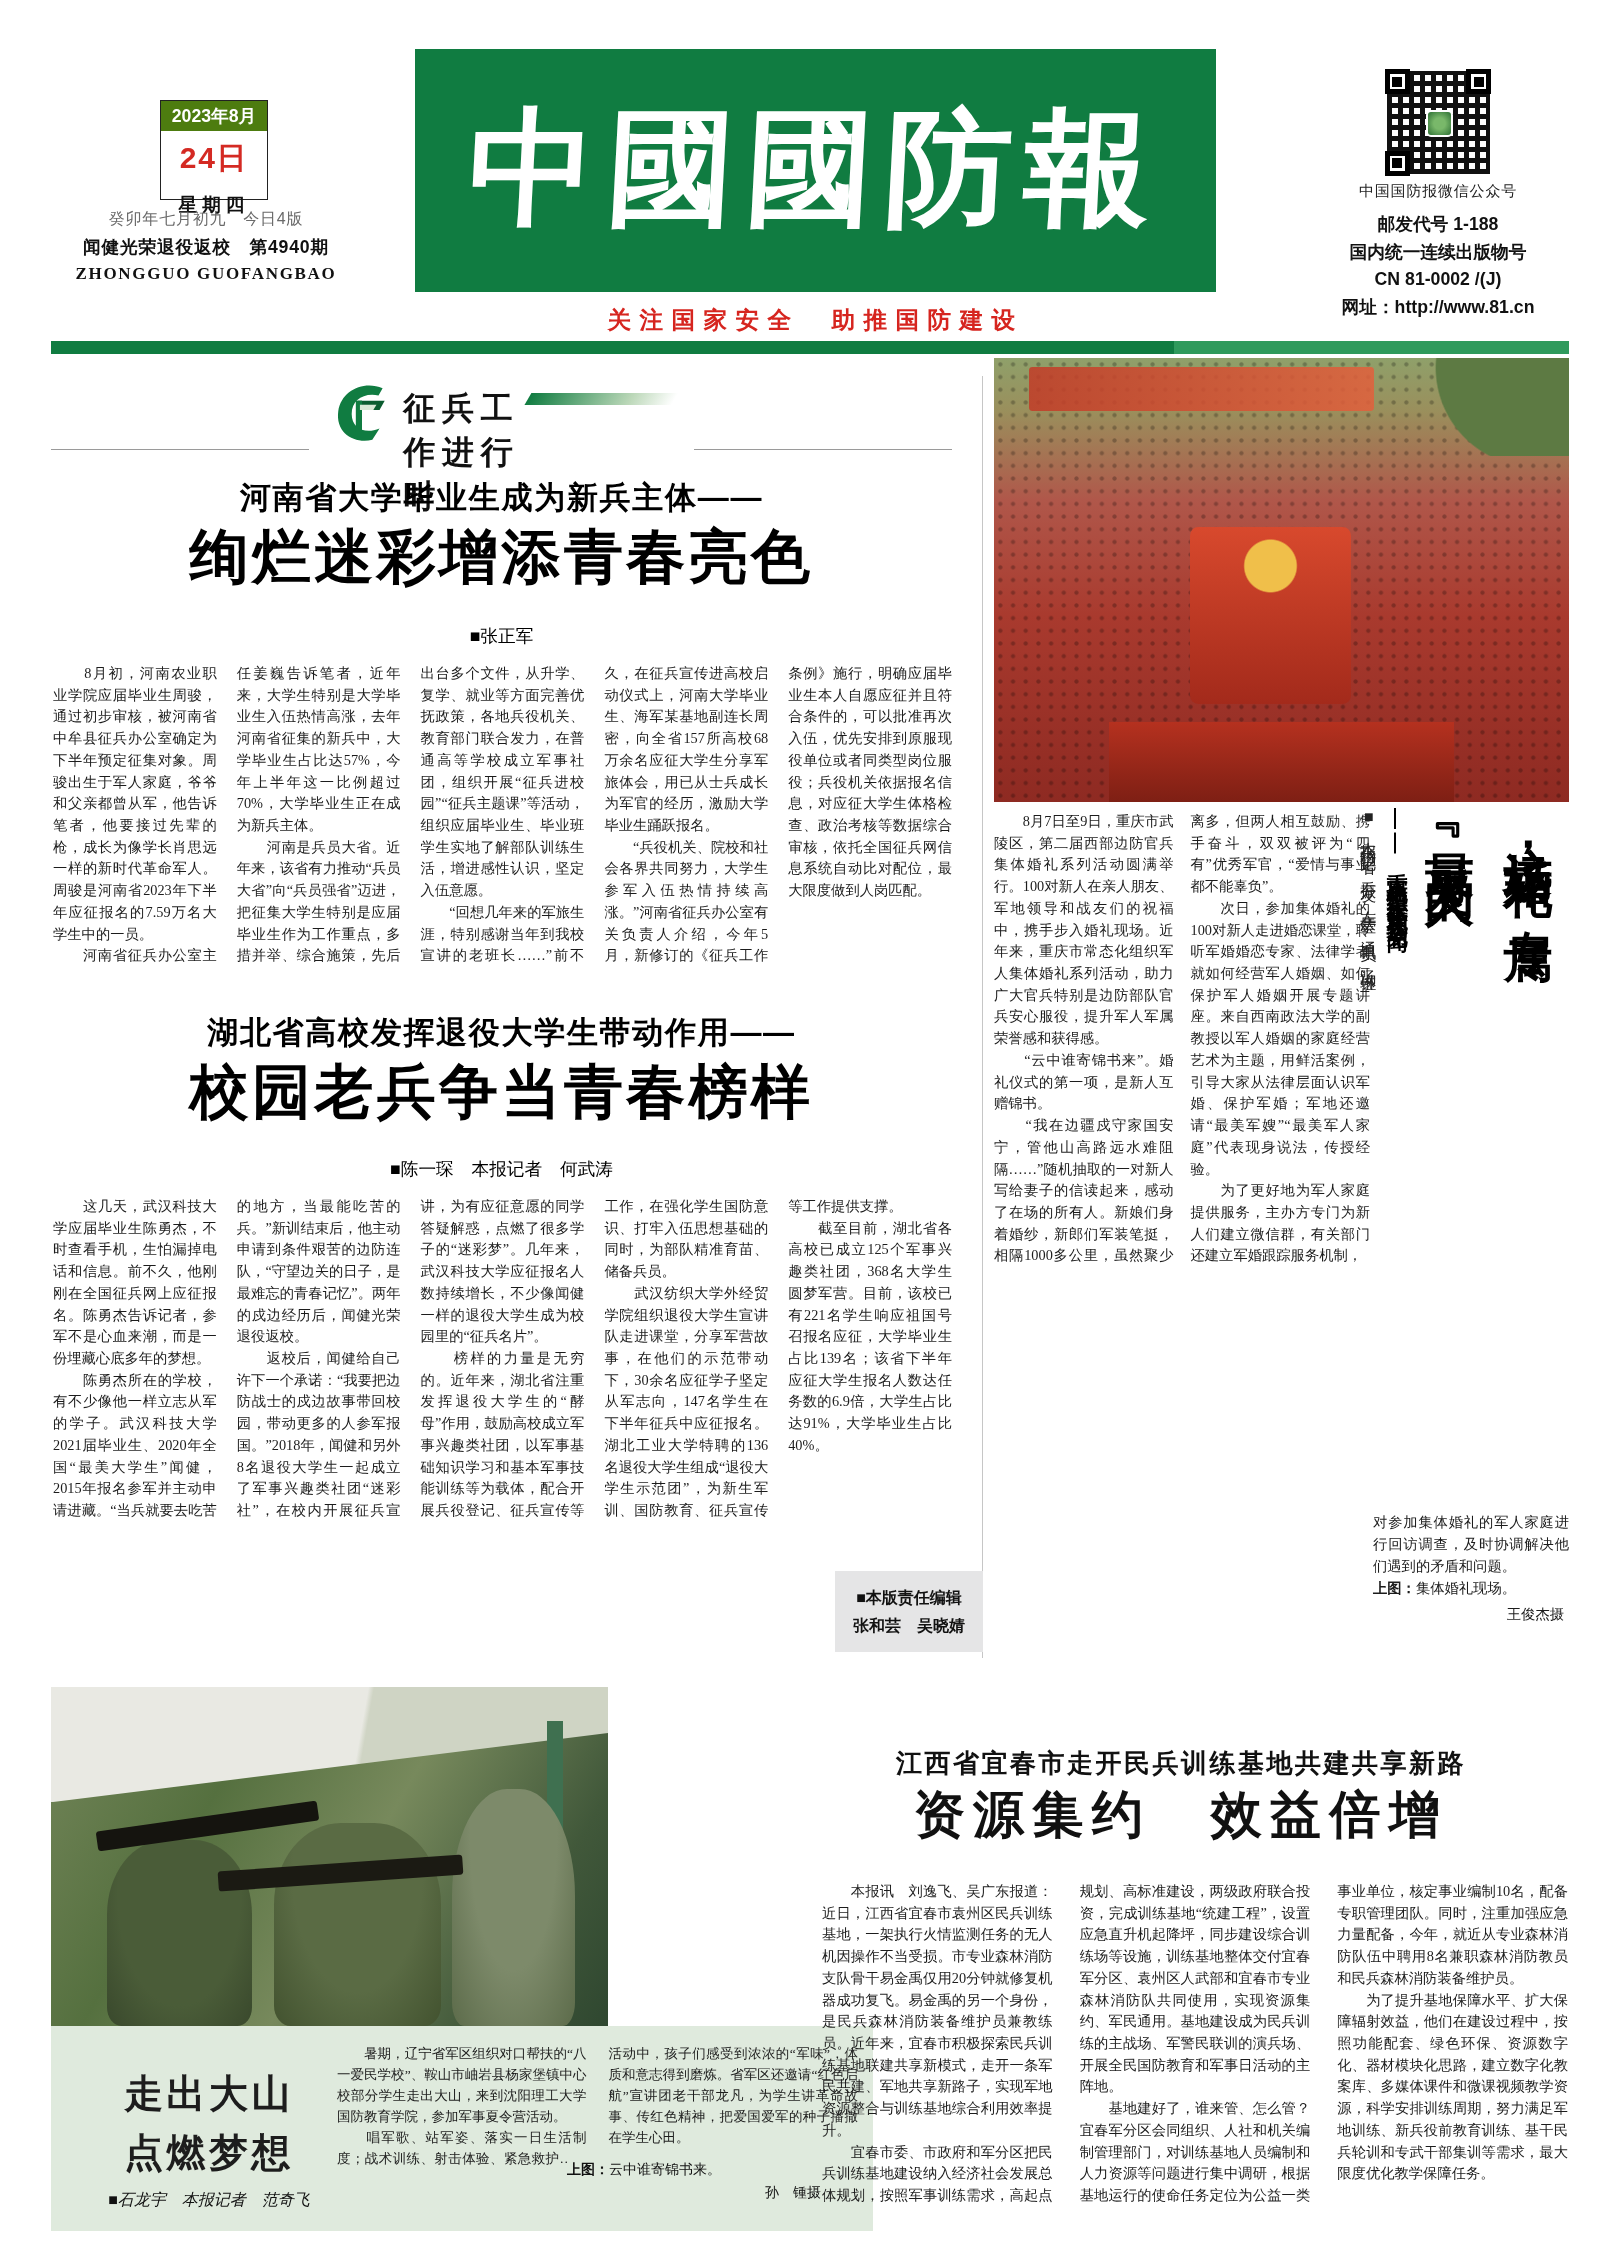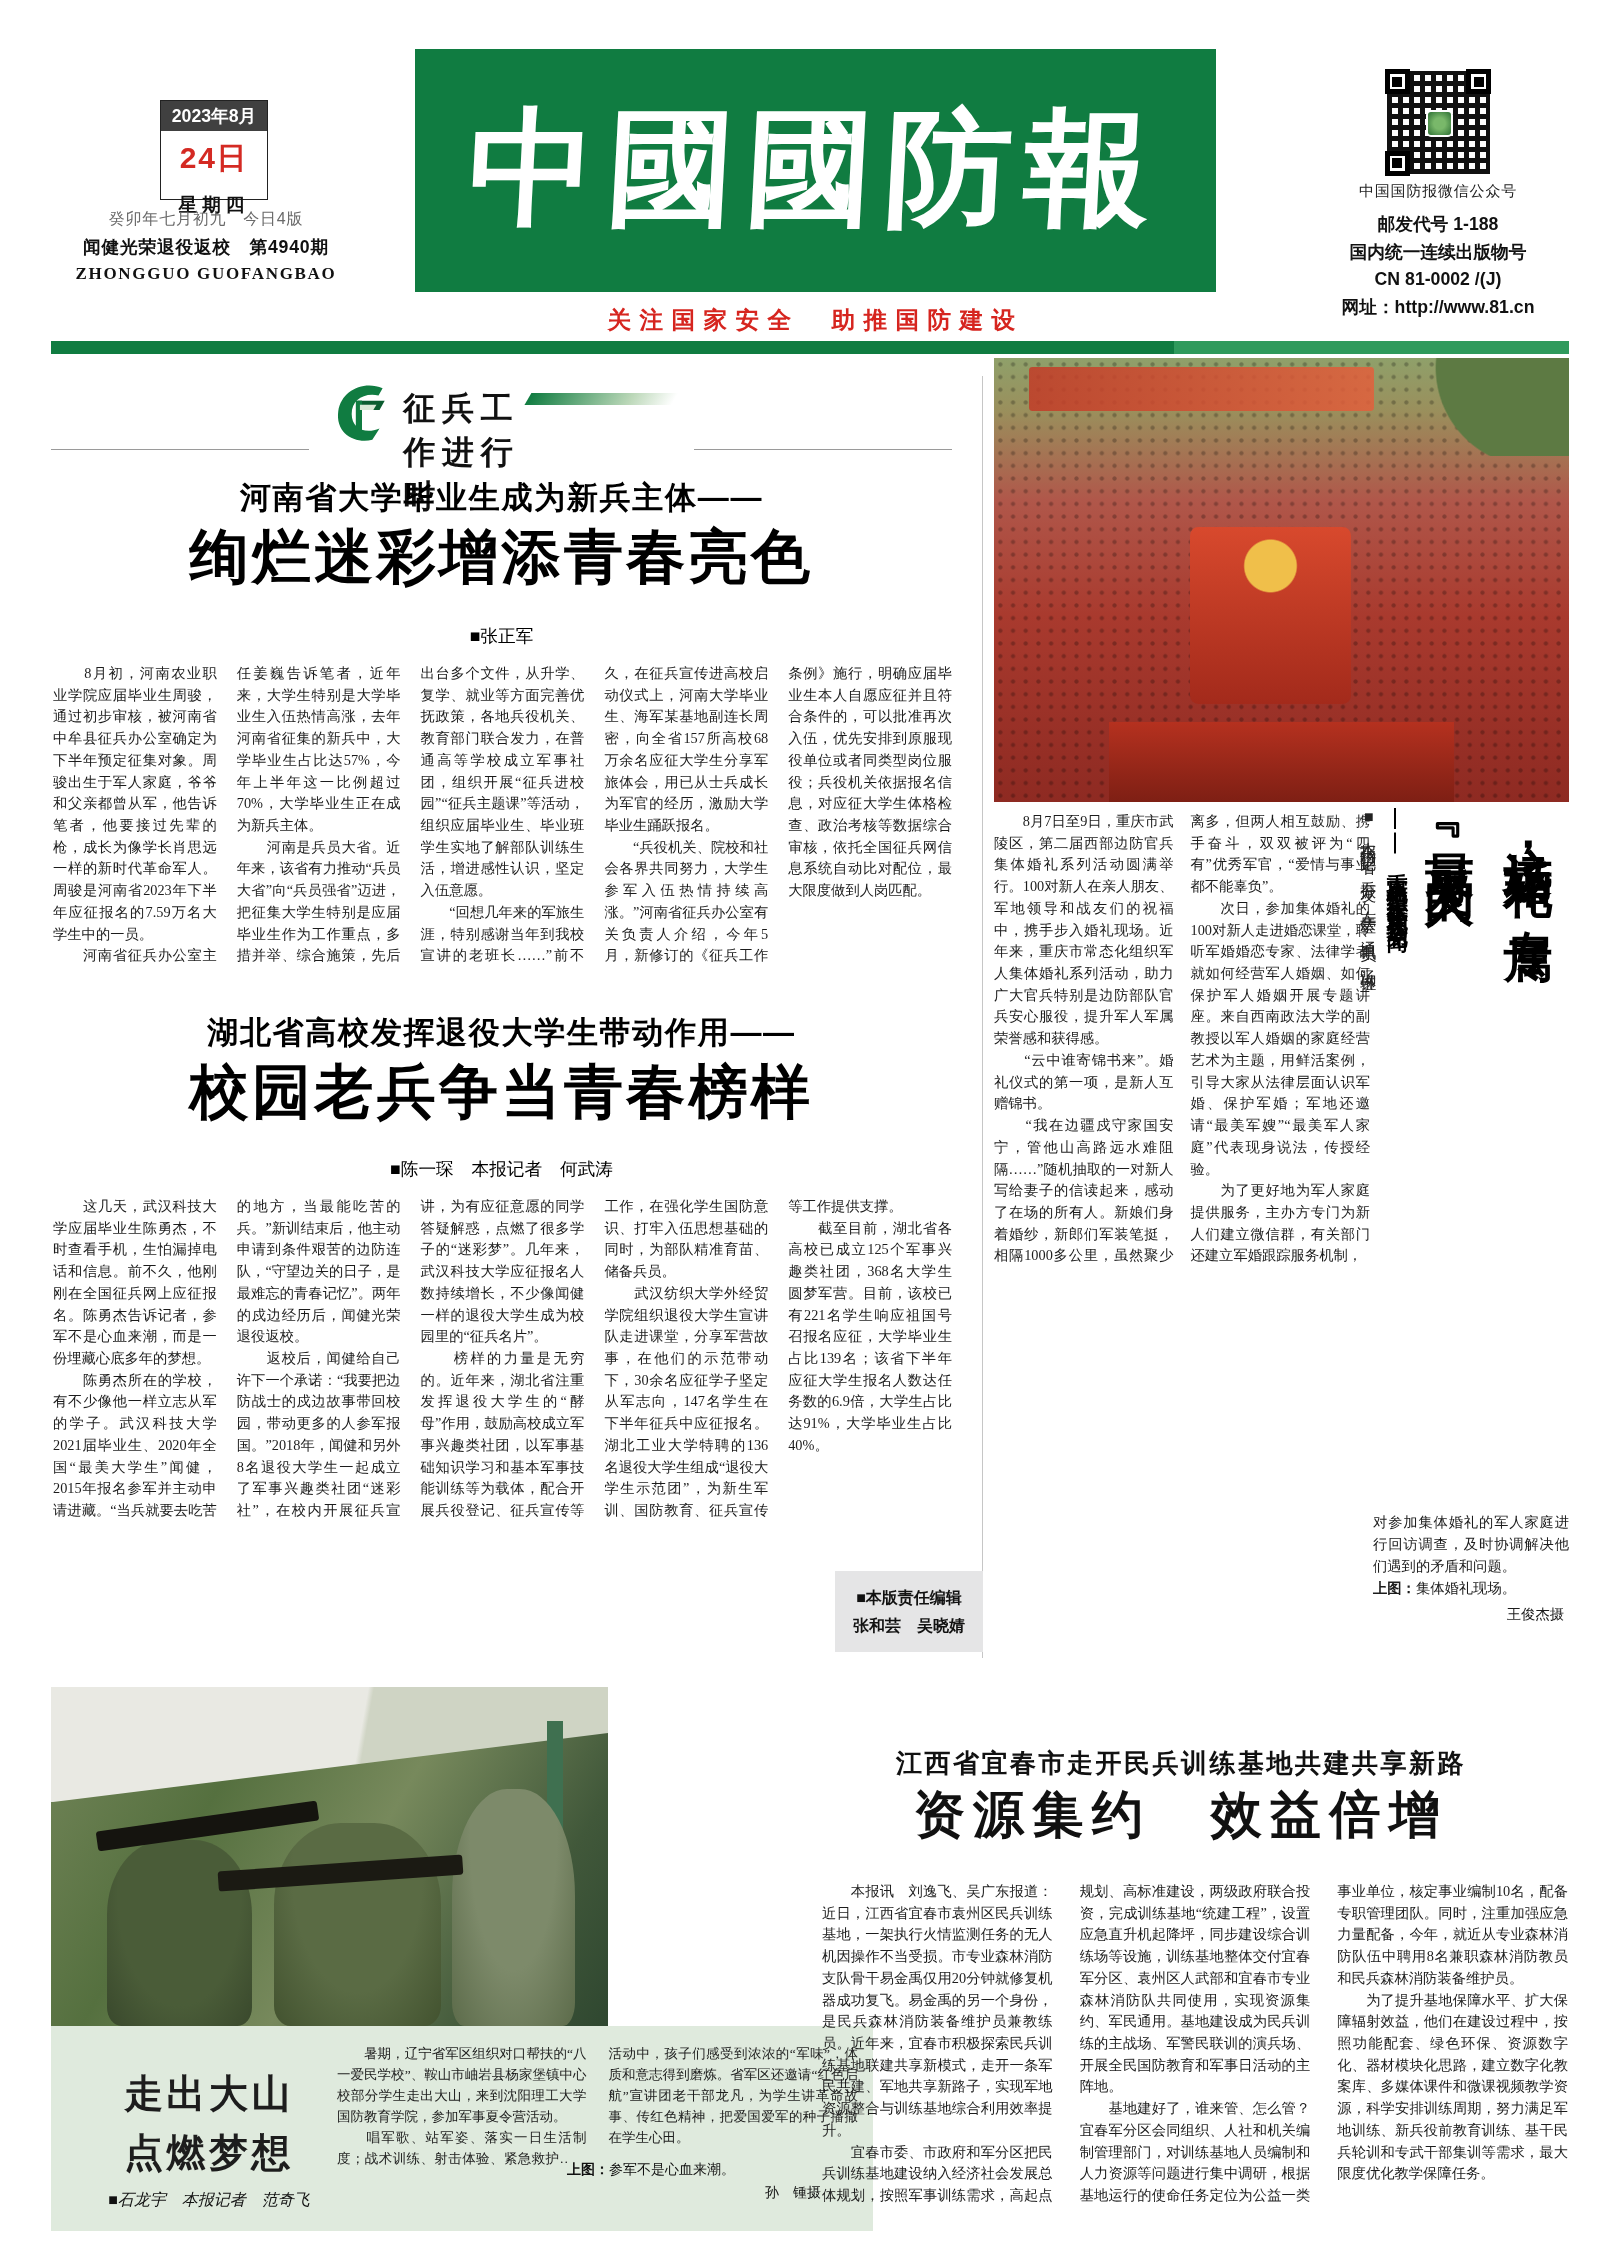--- a/index.html
+++ b/index.html
@@ -4,21 +4,21 @@
 <style>
   html,body{margin:0;padding:0;background:#e8e8e8;}
   #page{position:relative;width:1619px;height:2261px;background:#ffffff;margin:0 auto;overflow:hidden;
         font-family:"Liberation Sans","DejaVu Sans",sans-serif;color:#111;}
   .abs{position:absolute;}
   .center{text-align:center;}
   .pre{white-space:pre-line;}
 
   
   #date-box{left:160px;top:100px;width:108px;height:100px;border:1.7px solid #222;background:#fff;box-sizing:border-box;}
-  #date-box .band{background:#404040;color:#fff;font-size:17.7px;font-weight:bold;text-align:center;line-height:30px;height:30px;}
+  #date-box .band{background:#4d7c0f;color:#fff;font-size:17.7px;font-weight:bold;text-align:center;line-height:30px;height:30px;}
   #date-box .day{color:#d42a23;font-size:30px;font-weight:900;text-align:center;margin-top:6.7px;letter-spacing:1.7px;}
   #date-box .weekday{font-size:18.6px;font-weight:bold;text-align:center;margin-top:13px;letter-spacing:5px;}
   #pub-info{left:29px;top:209px;width:354px;text-align:center;}
   #pub-info .l1{color:#6a6a6a;font-size:16px;letter-spacing:0.8px;}
   #pub-info .l2{font-size:17.7px;font-weight:bold;margin-top:5px;letter-spacing:0.8px;}
   #pub-info .l3{font-size:17px;font-weight:bold;margin-top:5px;letter-spacing:1.7px;font-family:"Liberation Serif","DejaVu Serif",serif;}
 
   #masthead{left:415px;top:49px;width:801px;height:243px;background:#107c41;}
   #masthead .title{width:100%;height:100%;display:flex;align-items:center;justify-content:center;
       color:#fff;font-size:127px;font-weight:bold;letter-spacing:11.8px;
@@ -239,21 +239,21 @@
     <div class="rifle2"></div>
   </div>
 
   <div class="abs" id="camp-panel"></div>
   <div class="abs" id="camp-title">走出大山
 点燃梦想</div>
   <div class="abs" id="camp-byline">■石龙宇　本报记者　范奇飞</div>
   <div class="abs bodycols pre" id="camp-body">　　暑期，辽宁省军区组织对口帮扶的“八一爱民学校”、鞍山市岫岩县杨家堡镇中心校部分学生走出大山，来到沈阳理工大学国防教育学院，参加军事夏令营活动。
 　　唱军歌、站军姿、落实一日生活制度；战术训练、射击体验、紧急救护……活动中，孩子们感受到浓浓的“军味”，体质和意志得到磨炼。省军区还邀请“红色启航”宣讲团老干部龙凡，为学生讲革命故事、传红色精神，把爱国爱军的种子播撒在学生心田。</div>
   <div class="abs" id="camp-caption">
-    <div><b>上图：</b><span>参军不是心血来潮。</span></div>
+    <div><b>上图：</b><span>云中谁寄锦书来。</span></div>
     <div class="shooter">孙　锺摄</div>
   </div>
 
   <div class="abs" id="base-kicker">江西省宜春市走开民兵训练基地共建共享新路</div>
   <div class="abs" id="base-headline">资源集约　效益倍增</div>
   <div class="abs bodycols pre" id="base-body">　　本报讯　刘逸飞、吴广东报道：近日，江西省宜春市袁州区民兵训练基地，一架执行火情监测任务的无人机因操作不当受损。市专业森林消防支队骨干易金禹仅用20分钟就修复机器成功复飞。易金禹的另一个身份，是民兵森林消防装备维护员兼教练员。近年来，宜春市积极探索民兵训练基地联建共享新模式，走开一条军民共建、军地共享新路子，实现军地资源整合与训练基地综合利用效率提升。
 　　宜春市委、市政府和军分区把民兵训练基地建设纳入经济社会发展总体规划，按照军事训练需求，高起点规划、高标准建设，两级政府联合投资，完成训练基地“统建工程”，设置应急直升机起降坪，同步建设综合训练场等设施，训练基地整体交付宜春军分区、袁州区人武部和宜春市专业森林消防队共同使用，实现资源集约、军民通用。基地建设成为民兵训练的主战场、军警民联训的演兵场、开展全民国防教育和军事日活动的主阵地。
 　　基地建好了，谁来管、怎么管？宜春军分区会同组织、人社和机关编制管理部门，对训练基地人员编制和人力资源等问题进行集中调研，根据基地运行的使命任务定位为公益一类事业单位，核定事业编制10名，配备专职管理团队。同时，注重加强应急力量配备，今年，就近从专业森林消防队伍中聘用8名兼职森林消防教员和民兵森林消防装备维护员。
 　　为了提升基地保障水平、扩大保障辐射效益，他们在建设过程中，按照功能配套、绿色环保、资源数字化、器材模块化思路，建立数字化教案库、多媒体课件和微课视频教学资源，科学安排训练周期，努力满足军地训练、新兵役前教育训练、基干民兵轮训和专武干部集训等需求，最大限度优化教学保障任务。</div>
 

